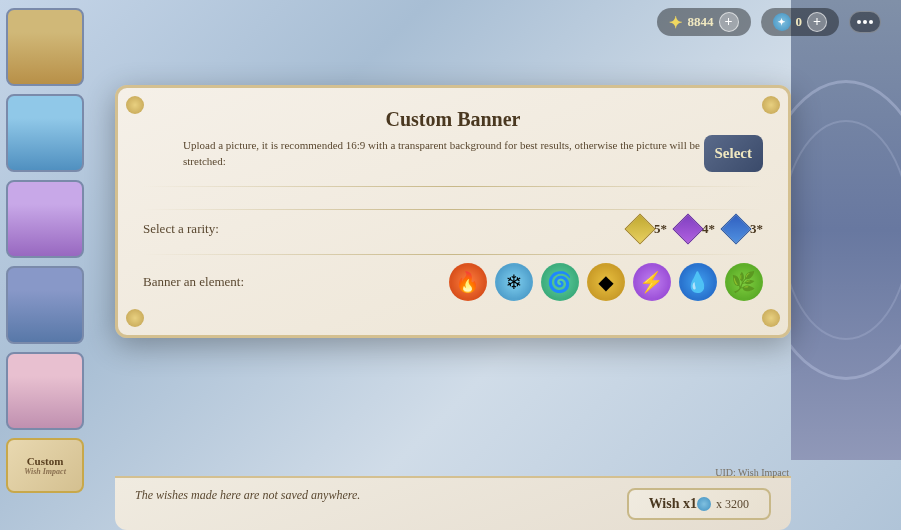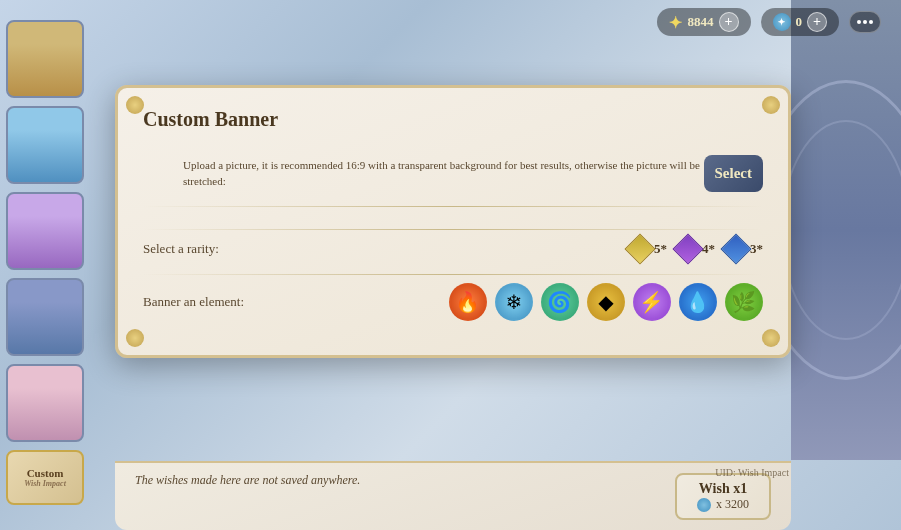--- a/index.html
+++ b/index.html
@@ -23,21 +23,21 @@
     .sidebar {
       position: absolute;
       left: 0;
       top: 0;
       width: 90px;
       height: 528px;
       display: flex;
       flex-direction: column;
       align-items: center;
       gap: 8px;
-      padding-top: 20px;
+      padding-top: 8px;
       z-index: 10;
     }
 
     .sidebar-item {
       width: 78px;
       height: 78px;
       border-radius: 8px;
       background: linear-gradient(135deg, #3a4a6a 0%, #2a3555 100%);
       border: 2px solid #7a8aaa;
       display: flex;
@@ -181,24 +181,25 @@
     }
     .corner-br {
       position: absolute;
       bottom: 8px; right: 8px;
       width: 18px; height: 18px;
       background: radial-gradient(circle, #e8d080, #c0a050);
       border-radius: 50%;
     }
 
     .dialog-title {
+      text-align: center;
       font-size: 20px;
       font-weight: bold;
       color: #4a3820;
-      margin-bottom: 24px;
+      margin-bottom: 4px;
       font-family: Georgia, serif;
     }
 
     .dialog-row {
       display: flex;
       align-items: center;
       margin-bottom: 14px;
     }
 
     .row-label {
@@ -326,21 +327,21 @@
       color: #5a4830;
       font-style: italic;
     }
 
     .wish-btn {
       background: linear-gradient(135deg, #f0ebe0 0%, #e8e0d0 100%);
       border: 2px solid #c8b888;
       border-radius: 8px;
       padding: 6px 20px;
       display: flex;
-      flex-direction: column;
+      flex-direction: row;
       align-items: center;
       cursor: pointer;
     }
 
     .wish-label {
       font-size: 14px;
       font-weight: bold;
       color: #4a3820;
     }
 

